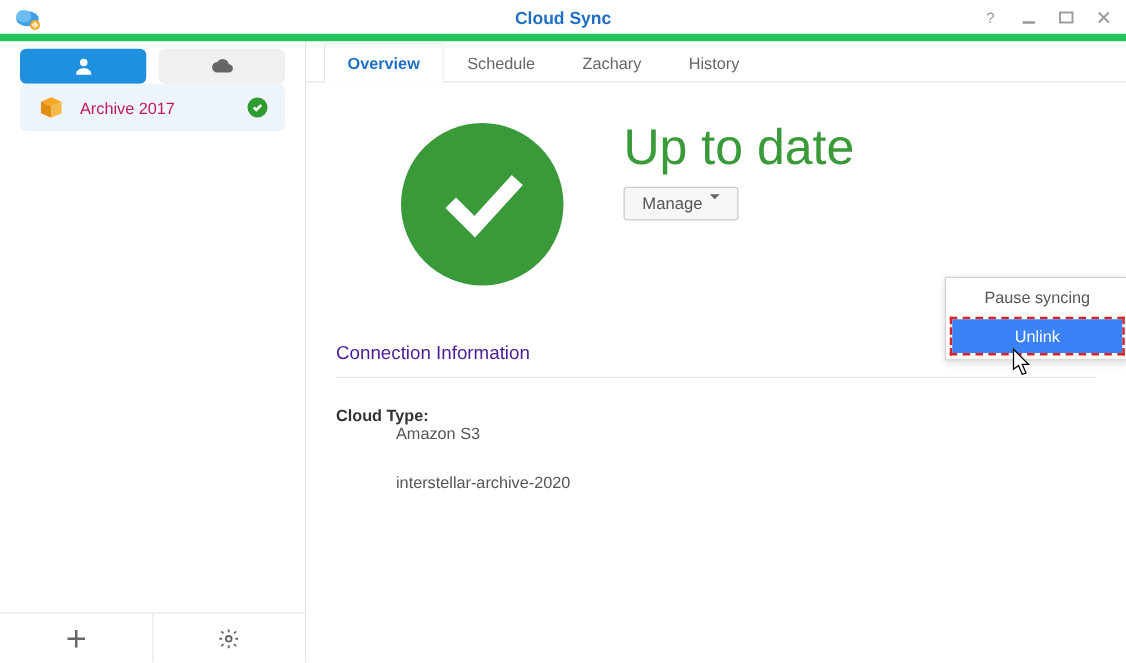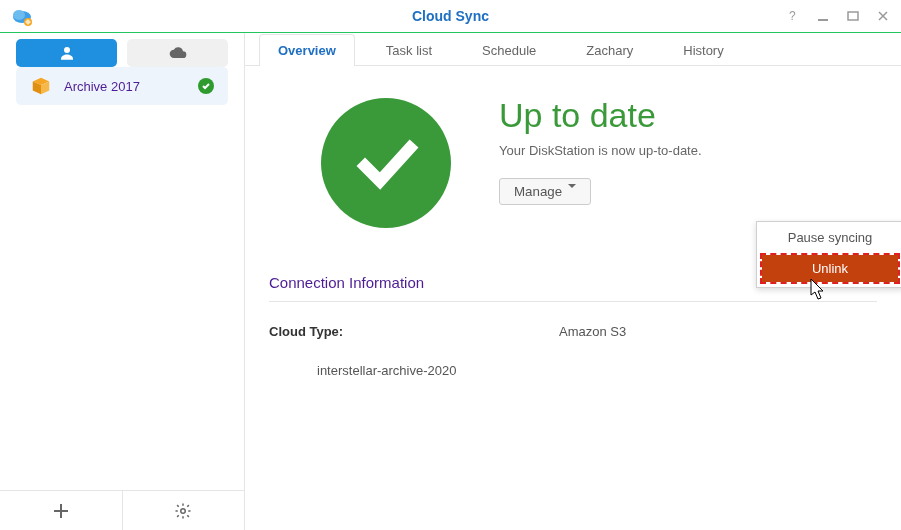--- a/index.html
+++ b/index.html
@@ -11,21 +11,21 @@
     width: 901px;
     height: 530px;
     overflow: hidden;
   }
   
   .titlebar {
     height: 33px;
     display: flex;
     align-items: center;
     padding: 0 10px;
-    border-bottom: 1px solid #22c55e;
+    border-bottom: 6px solid #22c55e;
     background: #fff;
     position: relative;
   }
   .titlebar .app-icon {
     width: 24px; height: 24px;
     margin-right: 8px;
   }
   .titlebar .title {
     position: absolute;
     left: 0; right: 0;
@@ -102,21 +102,21 @@
     display: flex;
     align-items: center;
     gap: 12px;
     background: #eef4fb;
     border-radius: 5px;
     padding: 8px 14px;
     cursor: pointer;
   }
   .side-item .label {
     flex: 1;
-    color: #4c1d95;
+    color: #be185d;
   }
   .side-item .status-badge {
     width: 16px; height: 16px;
     background: #2e9b2e;
     border-radius: 50%;
     display: flex; align-items:center; justify-content:center;
   }
   .sidebar-bottom {
     margin-top: auto;
     display: flex;
@@ -134,21 +134,21 @@
   }
 
   
   .main {
     flex: 1;
     display: flex;
     flex-direction: column;
   }
   .tabs {
     display: flex;
-    gap: 12px;
+    gap: 0;
     border-bottom: 1px solid #e5e5e5;
     padding: 0 14px;
     height: 33px;
     align-items: flex-end;
   }
   .tab {
     padding: 8px 18px;
     color: #666;
     cursor: pointer;
     border: 1px solid transparent;
@@ -177,21 +177,21 @@
   }
   .big-status {
     width: 130px; height: 130px;
     background: #3a9a3a;
     border-radius: 50%;
     display:flex; align-items:center; justify-content:center;
     margin-left: 52px;
     margin-top: 2px;
   }
   .status-text h1 {
-    font-size: 34px;
+    font-size: 40px;
     color: #3a9a3a;
     font-weight: 400;
     margin-bottom: 8px;
   }
   .status-text p {
     color: #666;
     margin-bottom: 20px;
   }
   .manage-btn {
     display: inline-flex;
@@ -226,21 +226,21 @@
     text-align: center;
     cursor: pointer;
     color: #555;
   }
   .dropdown .ditem.highlight-wrap {
     border: 2px dashed #e02020;
     padding: 0;
     margin: 0px 3px 3px 3px;
   }
   .dropdown .ditem.highlight {
-    background: #c2410c;
+    background: #3b82f6;
     color: #fff;
     font-weight: 500;
     padding: 6px 10px;
     margin: 0;
   }
   .cursor-pointer-img {
     position: absolute;
     top: 212px;
     left: 563px;
     z-index: 30;
@@ -250,20 +250,21 @@
   .section-title {
     color: #4c1d95;
     font-size: 15px;
     padding: 46px 0 10px 0;
     border-bottom: 1px solid #e5e5e5;
     margin-bottom: 16px;
   }
   .info-row {
     display: flex;
     padding: 6px 0 18px 0;
+    flex-direction: column;
   }
   .info-row .k {
     width: 242px;
     font-weight: 700;
     color: #333;
   }
   .info-row .v {
     color: #555;
     margin-left: 48px;
   }
@@ -350,37 +351,35 @@
           <circle cx="12" cy="12" r="3" fill="none" stroke="#666" stroke-width="2"></circle>
           <path d="M12 2v3M12 19v3M4.2 4.2l2.1 2.1M17.7 17.7l2.1 2.1M2 12h3M19 12h3M4.2 19.8l2.1-2.1M17.7 6.3l2.1-2.1" stroke="#666" stroke-width="2"></path>
         </svg>
       </div>
     </div>
   </div>
 
   <div class="main">
     <div class="tabs">
       <div class="tab active">Overview</div>
-      <div class="tab">Task list</div>
       <div class="tab">Schedule</div>
       <div class="tab">Zachary</div>
       <div class="tab">History</div>
     </div>
 
     <div class="content">
 
       <div class="status-row">
         <div class="big-status">
           <svg width="72" height="72" viewBox="0 0 24 24">
             <path d="M5 13 L10 18 L20 7" stroke="#fff" stroke-width="4" fill="none" stroke-linecap="square"></path>
           </svg>
         </div>
         <div class="status-text">
           <h1>Up to date</h1>
-          <p>Your DiskStation is now up-to-date.</p>
           <button class="manage-btn">
             <span>Manage</span>
           </button>
         </div>
       </div>
 
       <div class="dropdown">
         <div class="ditem">Pause syncing</div>
         <div class="ditem highlight-wrap">
           <div class="ditem highlight">Unlink</div>

